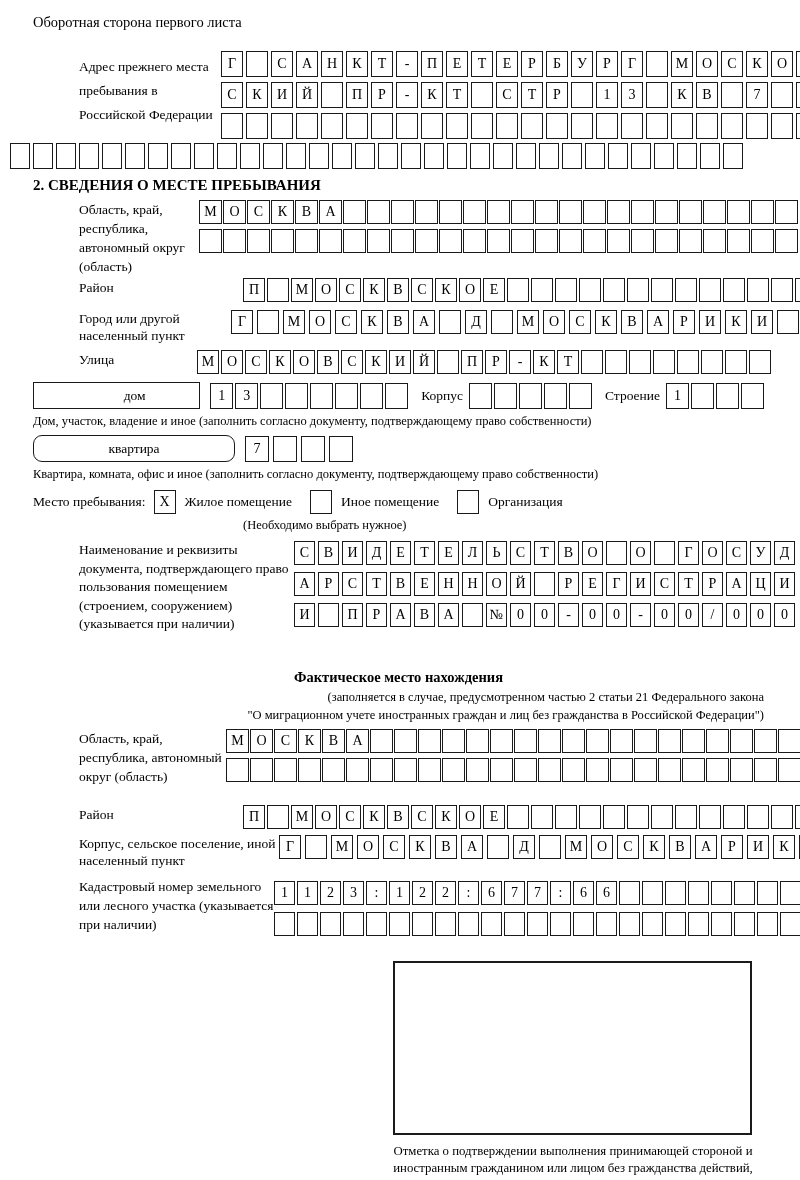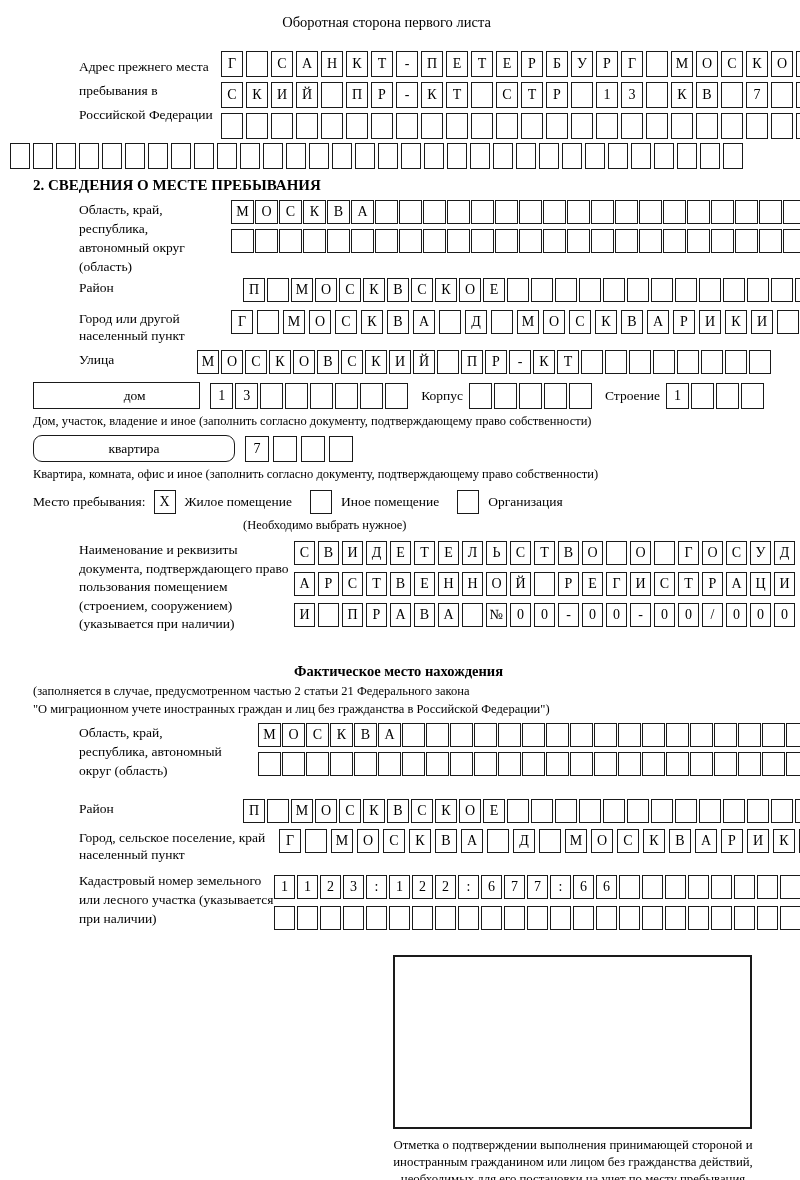--- a/index.html
+++ b/index.html
@@ -1,20 +1,20 @@
 <!DOCTYPE html>
 <html><head>
 <meta charset="utf-8">
 <style>
   html,body{margin:0;padding:0;background:#fff;}
   body{width:800px;height:1180px;overflow:hidden;color:#000;
        font-family:"Liberation Serif","DejaVu Serif",serif;}
   .page{padding:14px 36px 0 33px;}
 
-  .corner{ text-align:center; font-size:14.5px; padding-right:24px; margin-bottom:20px;}
+  .corner{ text-align:left; font-size:14.5px; padding-right:24px; margin-bottom:20px;}
 
   .frow{display:flex; align-items:flex-start;}
   .label{font-size:13.5px; line-height:19px; flex:0 0 auto;margin-left:46px;}
 
   
   .cells{display:flex; gap:3px; flex:0 0 auto;}
   .cell{box-sizing:border-box; width:21px; height:24px; border:1.6px solid #1a1a1a;
         display:flex; align-items:center; justify-content:center;
         font-size:14px; line-height:1; background:#fff; flex:0 0 auto;}
   .vstack{display:flex; flex-direction:column; gap:5px;}
@@ -23,21 +23,21 @@
   .addr .cell{width:22px; height:26px;}
   .full{margin-left:-23px; margin-top:4px;}
   .full .cell{width:20px; height:26px;}
 
   .note{text-align:center; font-size:12.5px; margin-top:5px;}
   .sec-title{text-align:left; font-weight:bold; font-size:15px; margin:8px 0 6px 0;}
 
   .regions .label{width:120px;}
   .regions .cells{gap:1px;}
   .regions .cell{width:23px;}
-  .regions{min-height:76px;gap:32px;}
+  .regions{min-height:76px;}
 
   .district{margin-top:2px;gap:46px;}
   .district .label{width:118px;}
   .district .cells{gap:2px;}
   .district .cell{width:22px;}
 
   .city{margin-top:8px; min-height:36px;}
   .city .label{width:152px; line-height:17px;}
   .city .cells{gap:4px;}
   .city .cell{width:22px;}
@@ -66,22 +66,22 @@
        display:flex; align-items:center; justify-content:center; font-size:14px;}
   .chk-lab{margin:0 18px 0 9px;}
   .subnote{font-size:12.5px; margin:4px 0 0 210px;}
 
   .docblock{margin-top:8px; min-height:112px;}
   .docblock .label{width:215px; line-height:18.5px;}
   .docblock .cells{gap:3px;}
   .docblock .cell{width:21px;}
   .docblock .vstack{gap:7px;}
 
-  .sec3-title{text-align:center; font-weight:bold; font-size:14.5px; margin:10px 0 4px 0;}
-  .note2{text-align:left; font-size:12.5px; margin-top:3px;}
+  .sec3-title{text-align:center; font-weight:bold; font-size:14.5px; margin:16px 0 4px 0;}
+  .note2{text-align:right; font-size:12.5px; margin-top:3px;}
 
   .regions2{margin-top:6px; min-height:74px;}
   .regions2 .label{width:147px;}
   .regions2 .cells{gap:1px;}
   .regions2 .cell{width:23px;}
 
   .city2{margin-top:6px; min-height:36px;}
   .city2 .label{width:200px; line-height:17px;}
   .city2 .cells{gap:4px;}
   .city2 .cell{width:22px;}
@@ -589,21 +589,21 @@
         <span class="cell"></span>
         <span class="cell"></span>
         <span class="cell"></span>
         <span class="cell"></span>
         <span class="cell"></span>
         <span class="cell"></span>
       </div>
   </div>
 
   <div class="frow city city2">
-    <div class="label">Город, сельское поселение, край населенный пункт</div>
+    <div class="label">Корпус, сельское поселение, иной населенный пункт</div>
     <div class="cells">
         <span class="cell">Г</span>
         <span class="cell"></span>
         <span class="cell">М</span>
         <span class="cell">О</span>
         <span class="cell">С</span>
         <span class="cell">К</span>
         <span class="cell">В</span>
         <span class="cell">А</span>
         <span class="cell"></span>

